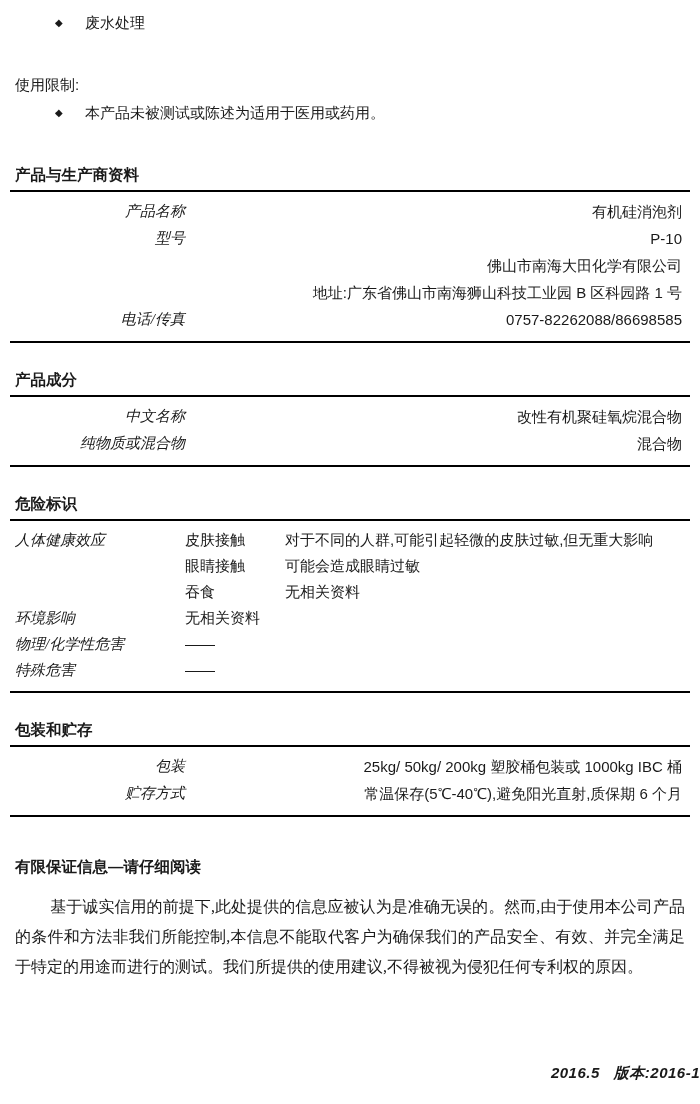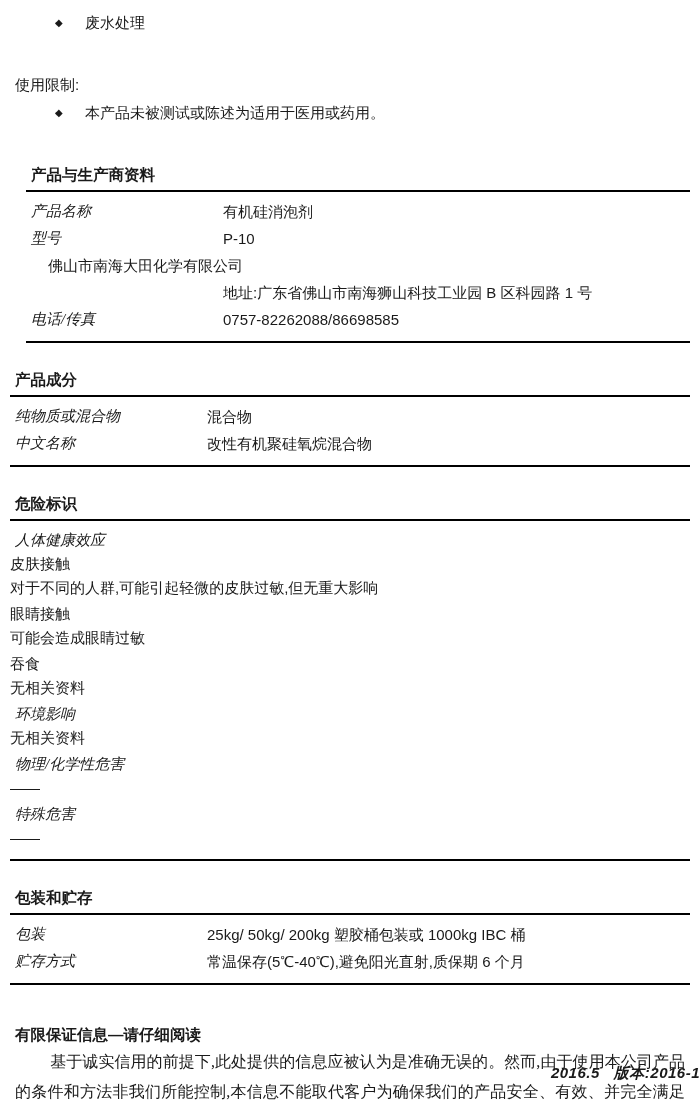--- a/index.html
+++ b/index.html
@@ -14,39 +14,39 @@
     box-sizing:border-box;
     padding-top:8px;
   }
   .bullet-row { display:flex; align-items:flex-start; padding-left:55px; line-height:22px; }
   .bullet-glyph { width:30px; font-size:10px; line-height:22px; flex-shrink:0; }
   .intro-bullet { margin-top:4px; }
   .usage-heading { margin:40px 0 0 15px; font-weight:400; line-height:22px; }
   .usage-bullet { margin-top:6px; }
 
   .section { margin-top:26px; }
-  .section.first { margin-top:40px;padding-left:16px; }
+  .section.first { margin-top:40px; }
   .sec-title {
     margin:0 10px; padding:0 0 4px 5px;
     border-bottom:2.5px solid #000;
     font-weight:700; font-size:15.5px; line-height:22px;
   }
   .sec-body { margin:0 10px; padding:6px 0 8px; border-bottom:2.5px solid #000; }
-  .row { display:flex; line-height:27px; }
-  .row-h { display:flex; line-height:24px; padding:1px 0;flex-direction:column; }
+  .row { display:flex; line-height:27px;text-align:right; }
+  .row-h { display:flex; line-height:24px; padding:1px 0; }
   .c1 { width:170px; padding-left:5px; flex-shrink:0;
         font-family:"Liberation Serif", serif; font-style:italic; }
   .c2 { flex:1; padding-right:8px;margin-left:22px; }
   .c2h { width:100px; flex-shrink:0; }
   .c3h { flex:1; padding-right:8px; }
 
   .warranty { margin:38px 15px 0 15px; }
   .warranty-title { font-weight:700; font-size:15.5px; line-height:24px; }
   .warranty-body {
-    margin-top:0;
+    margin-top:13px;
     font-family:"Liberation Serif", serif;
     font-size:16px; line-height:30px;
     text-align:justify; text-indent:2.2em;
   }
   .footer {
     position:absolute; right:0; top:1064px;
     font-weight:700; font-style:italic; font-size:15px;
     letter-spacing:0.5px;
   }
   .footer .date { margin-right:14px; }
@@ -89,26 +89,26 @@
         <span class="c1">电话/传真</span>
         <span class="c2">0757-82262088/86698585</span>
       </div>
     </div>
   </div>
 
   <div class="section">
     <div class="sec-title">产品成分</div>
     <div class="sec-body">
       <div class="row">
+        <span class="c1">中文名称</span>
+        <span class="c2">改性有机聚硅氧烷混合物</span>
+      </div>
+      <div class="row">
         <span class="c1">纯物质或混合物</span>
         <span class="c2">混合物</span>
-      </div>
-      <div class="row">
-        <span class="c1">中文名称</span>
-        <span class="c2">改性有机聚硅氧烷混合物</span>
       </div>
     </div>
   </div>
 
   <div class="section">
     <div class="sec-title">危险标识</div>
     <div class="sec-body">
       <div class="row-h">
         <span class="c1">人体健康效应</span>
         <span class="c2h">皮肤接触</span>

